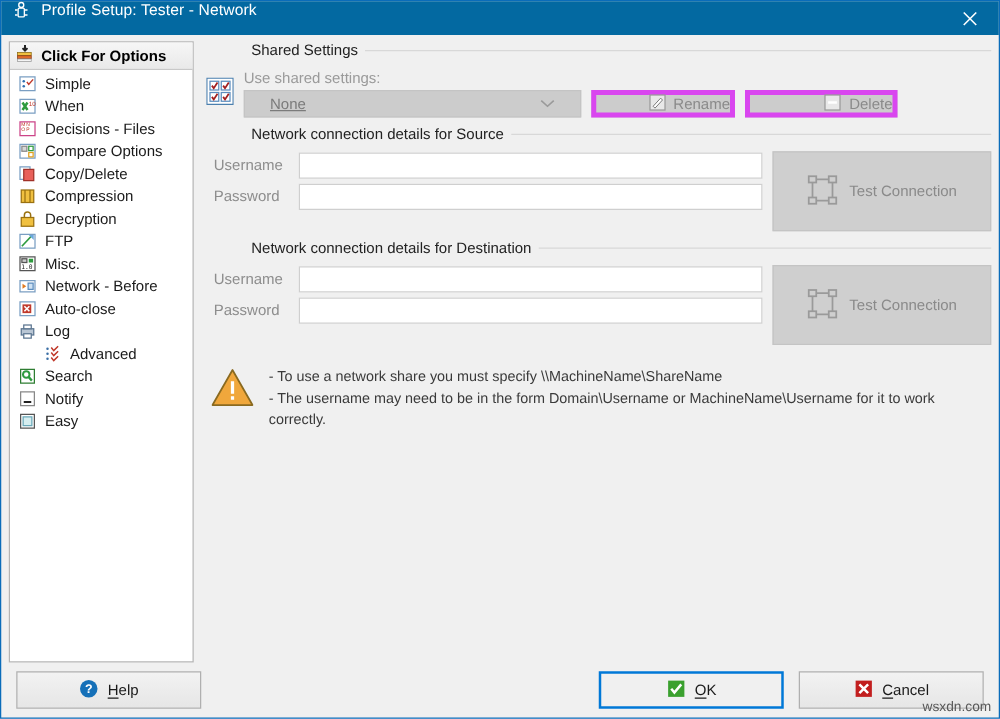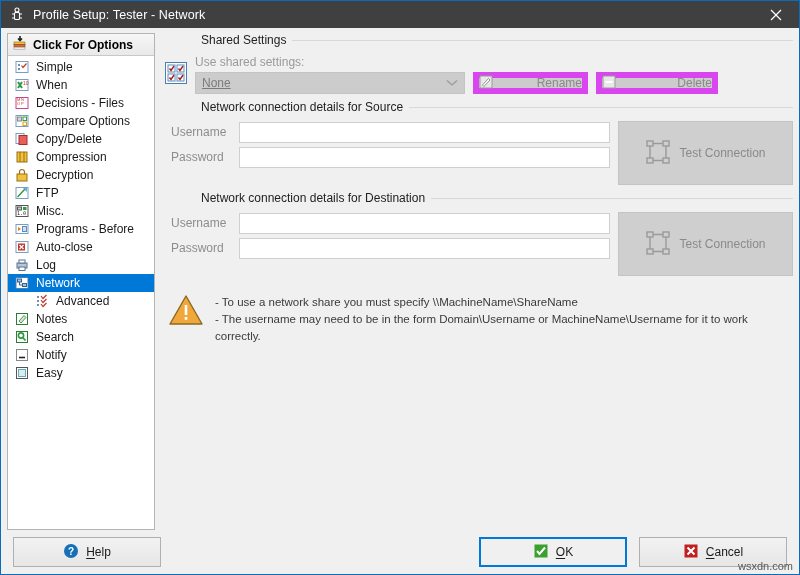--- a/index.html
+++ b/index.html
@@ -15,22 +15,22 @@
   .window {
     width: 800px; height: 575px;
     background: #f0f0f0;
     border: 1px solid #0a6cba;
     display: flex; flex-direction: column;
     position: relative;
   }
   
   .titlebar {
     height: 16px; min-height: 27px;
-    background: #404040;
-    display: flex; align-items: center;
+    background: #0369a1;
+    display: flex; align-items: flex-start;
     color: #ffffff;
     padding-left: 8px;
   }
   .titlebar-icon { width: 16px; height: 16px; margin-right: 8px; flex: none; }
   .titlebar-text {
     font-size: 12.5px; letter-spacing: .1px; flex: 1;
     white-space: nowrap; overflow: hidden;
   }
   .close-btn {
     width: 46px; height: 27px;
@@ -83,31 +83,31 @@
     white-space: nowrap;
     margin-left: 40px;
   }
   .group-title .rule { flex: 1; height: 1px; background: #d8d8d8; }
   
   .shared-row { padding: 6px 0 4px 4px; display: flex; align-items: center; gap: 8px; }
   .combo {
     flex: none; width: 270px; height: 22px;
     background: #cccccc; border: 1px solid #c4c4c4;
     display: flex; align-items: center;
-    padding: 0 6px;
+    padding: 0 20px;
     color: #7b7b7b; font-size: 12px;
     position: relative;
     text-decoration: underline;
   }
   .combo .chev { margin-left: auto; }
   .btn {
     height: 22px;
-    background: #cccccc; border: 6px solid #d946ef;
+    background: #cccccc; border: 4px solid #d946ef;
     color: #8a8a8a; font-size: 12px;
-    display: flex; align-items: center; justify-content: space-between;
+    display: flex; align-items: center; justify-content: flex-end;
     gap: 6px;
   }
   .btn.w115 { width: 115px; }
   .btn.w120 { width: 122px; }
   
   .conn-body { display: flex; padding: 5px 0 4px 4px; gap: 8px; align-items: flex-start; }
   .fields { flex: 1; }
   .field-row { display: flex; align-items: center; height: 22px; margin-bottom: 3px; }
   .field-label { width: 74px; flex: none; color: #8d8d8d; font-size: 12px; padding-left: 6px; }
   .field-input {
@@ -295,21 +295,21 @@
         </div>
 
         <div class="side-item">
           <span class="ic">
             <svg width="16" height="16" viewBox="0 0 16 16">
                 <rect x="2" y="3.5" width="12" height="9" fill="#fff" stroke="#7a9ec2"></rect>
                 <path d="M4 6 L7 8 L4 10 Z" fill="#e07a20"></path>
                 <rect x="8.5" y="5.5" width="4" height="5" fill="#cfe2f3" stroke="#5b8cbe"></rect>
               </svg>
           </span>
-          <span>Programs - Before</span>
+          <span>Network - Before</span>
         </div>
 
         <div class="side-item">
           <span class="ic">
             <svg width="16" height="16" viewBox="0 0 16 16">
                 <rect x="2" y="2.5" width="12" height="11" fill="#fff" stroke="#7a9ec2"></rect>
                 <rect x="4" y="4.5" width="7" height="7" fill="#c0392b"></rect>
                 <path d="M5.5 6 L9.5 10 M9.5 6 L5.5 10" stroke="#fff" stroke-width="1.3"></path>
               </svg>
           </span>
@@ -320,56 +320,36 @@
           <span class="ic">
             <svg width="16" height="16" viewBox="0 0 16 16">
                 <rect x="3" y="6" width="10" height="5" fill="#b9c6d4" stroke="#5b7590"></rect>
                 <rect x="5" y="3" width="6" height="3" fill="#fff" stroke="#5b7590"></rect>
                 <rect x="5" y="10" width="6" height="3.5" fill="#fff" stroke="#5b7590"></rect>
               </svg>
           </span>
           <span>Log</span>
         </div>
 
-        <div class="side-item selected">
-          <span class="ic">
-            <svg width="16" height="16" viewBox="0 0 16 16">
-                <rect x="2" y="2.5" width="12" height="11" fill="#fff" stroke="#4a7fae"></rect>
-                <rect x="3.5" y="4" width="4" height="3" fill="#9dc3e6" stroke="#36618e"></rect>
-                <rect x="8.5" y="8.5" width="4" height="3" fill="#9dc3e6" stroke="#36618e"></rect>
-                <path d="M5.5 7 V10 H8.5" stroke="#36618e" fill="none"></path>
-              </svg>
-          </span>
-          <span>Network</span>
-        </div>
 
         <div class="side-item sub">
           <span class="ic">
             <svg width="16" height="16" viewBox="0 0 16 16">
                 <circle cx="4" cy="4" r="1" fill="#3a6ea5"></circle>
                 <circle cx="4" cy="8" r="1" fill="#3a6ea5"></circle>
                 <circle cx="4" cy="12" r="1" fill="#3a6ea5"></circle>
                 <path d="M7 3 L9 5.5 L12.5 2" stroke="#c0392b" stroke-width="1.2" fill="none"></path>
                 <path d="M7 7 L9 9.5 L12.5 6" stroke="#c0392b" stroke-width="1.2" fill="none"></path>
                 <path d="M7 11 L9 13.5 L12.5 10" stroke="#c0392b" stroke-width="1.2" fill="none"></path>
               </svg>
           </span>
           <span>Advanced</span>
         </div>
 
 
-        <div class="side-item">
-          <span class="ic">
-            <svg width="16" height="16" viewBox="0 0 16 16">
-                <rect x="2.5" y="2.5" width="11" height="11" fill="#fff" stroke="#2e7d32"></rect>
-                <path d="M5 10 L10 4.5 L12 6.5 L7 12 Z" fill="#cfe8cf" stroke="#2e7d32" stroke-width="0.8"></path>
-              </svg>
-          </span>
-          <span>Notes</span>
-        </div>
 
         <div class="side-item">
           <span class="ic">
             <svg width="16" height="16" viewBox="0 0 16 16">
                 <rect x="2.5" y="2.5" width="11" height="11" fill="#fff" stroke="#2e7d32"></rect>
                 <circle cx="7" cy="6.5" r="2.6" fill="none" stroke="#2e9b3e" stroke-width="1.6"></circle>
                 <line x1="8.8" y1="8.5" x2="11.5" y2="11.5" stroke="#2e9b3e" stroke-width="1.8"></line>
               </svg>
           </span>
           <span>Search</span>

